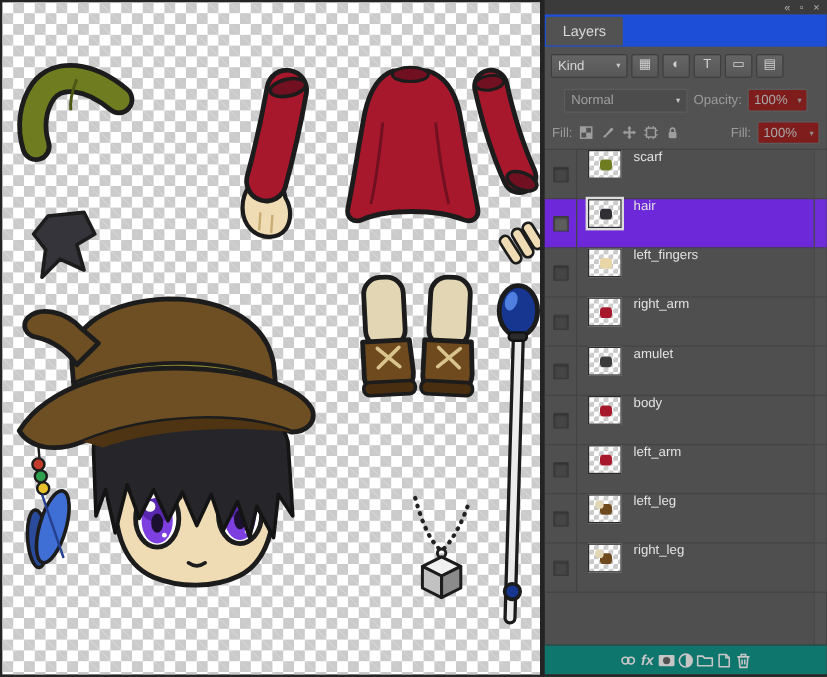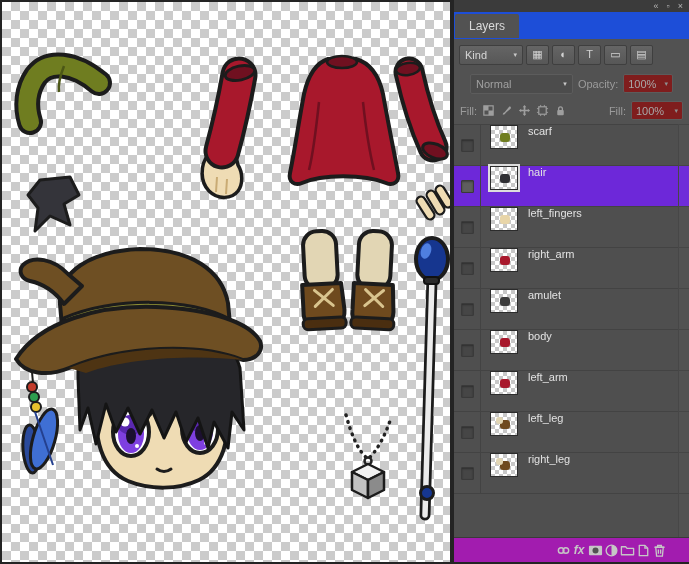--- a/index.html
+++ b/index.html
@@ -52,21 +52,21 @@
   .blob.b0{left:9px;top:7px;width:10px;height:9px}
   .blob.b1{left:5px;top:4px;width:7px;height:7px}
   .blob.q.b0{left:2px;top:2px;width:11px;height:9px}
   .blob.q.b1{left:15px;top:3px;width:9px;height:8px}
   .blob.q.b2{left:3px;top:13px;width:9px;height:8px}
   .blob.q.b3{left:14px;top:12px;width:11px;height:9px}
   .layer-name{margin-left:10px;font-size:11px;color:#e2e2e2;white-space:nowrap}
 
   .scroll{position:absolute;right:0;top:124px;bottom:27px;width:11px;border-left:1px solid #474747;background:rgba(255,255,255,0.02)}
 
-  .footer{position:absolute;left:0;right:0;bottom:2px;height:25px;background:#a21caf;border-top:1px solid #3a3a3a;display:flex;align-items:center;justify-content:flex-end;padding:0 22px}
+  .footer{position:absolute;left:0;right:0;bottom:2px;height:25px;background:#0f766e;border-top:1px solid #3a3a3a;display:flex;align-items:center;justify-content:center;padding:0 22px}
   .f-icon{width:16px;height:16px;display:flex;align-items:center;justify-content:center}
   .fx{font-size:12px;font-style:italic;font-weight:bold;color:#c6c6c6}
   .bottom-strip{position:absolute;left:0;right:0;bottom:0;height:2px;background:#242424}
 </style>
 </head>
 <body>
 
 <div class="app">
 
   <div class="canvas">

